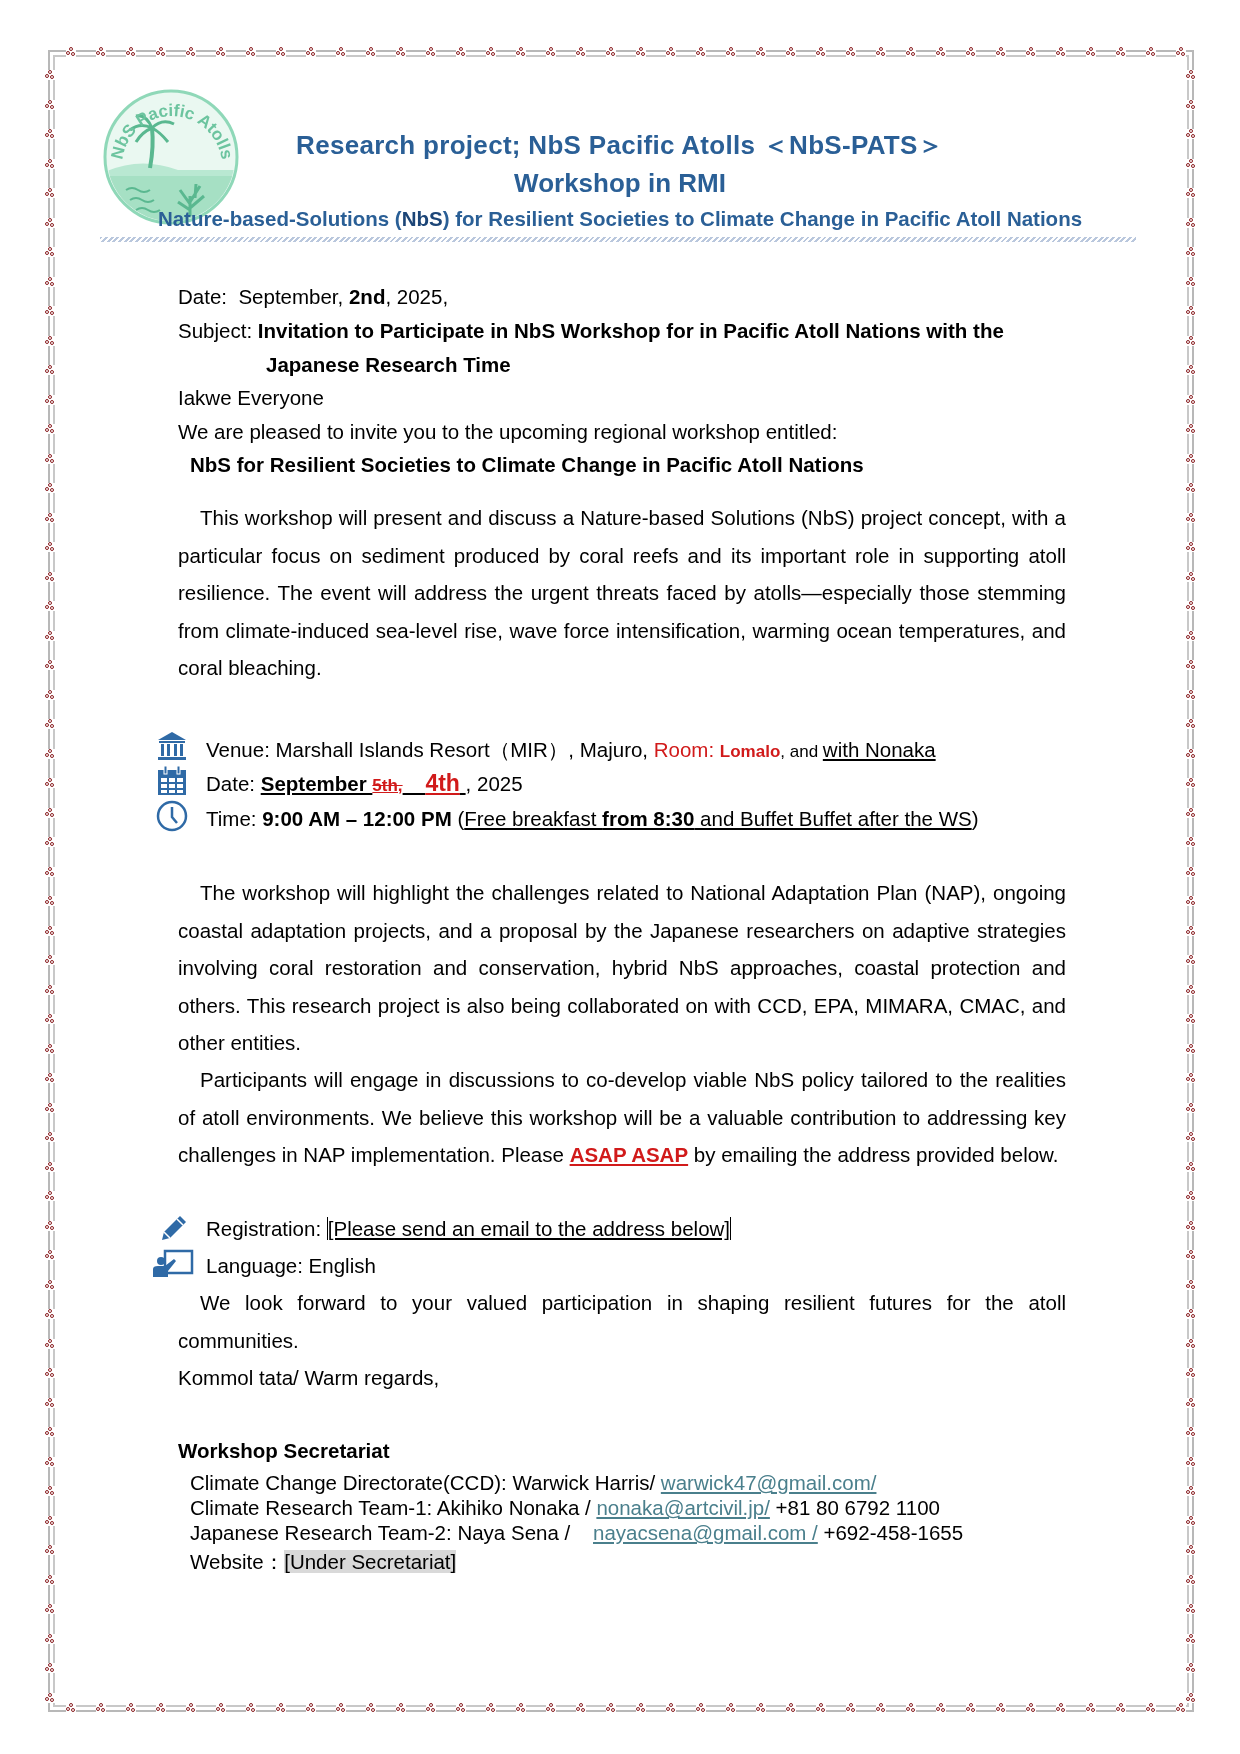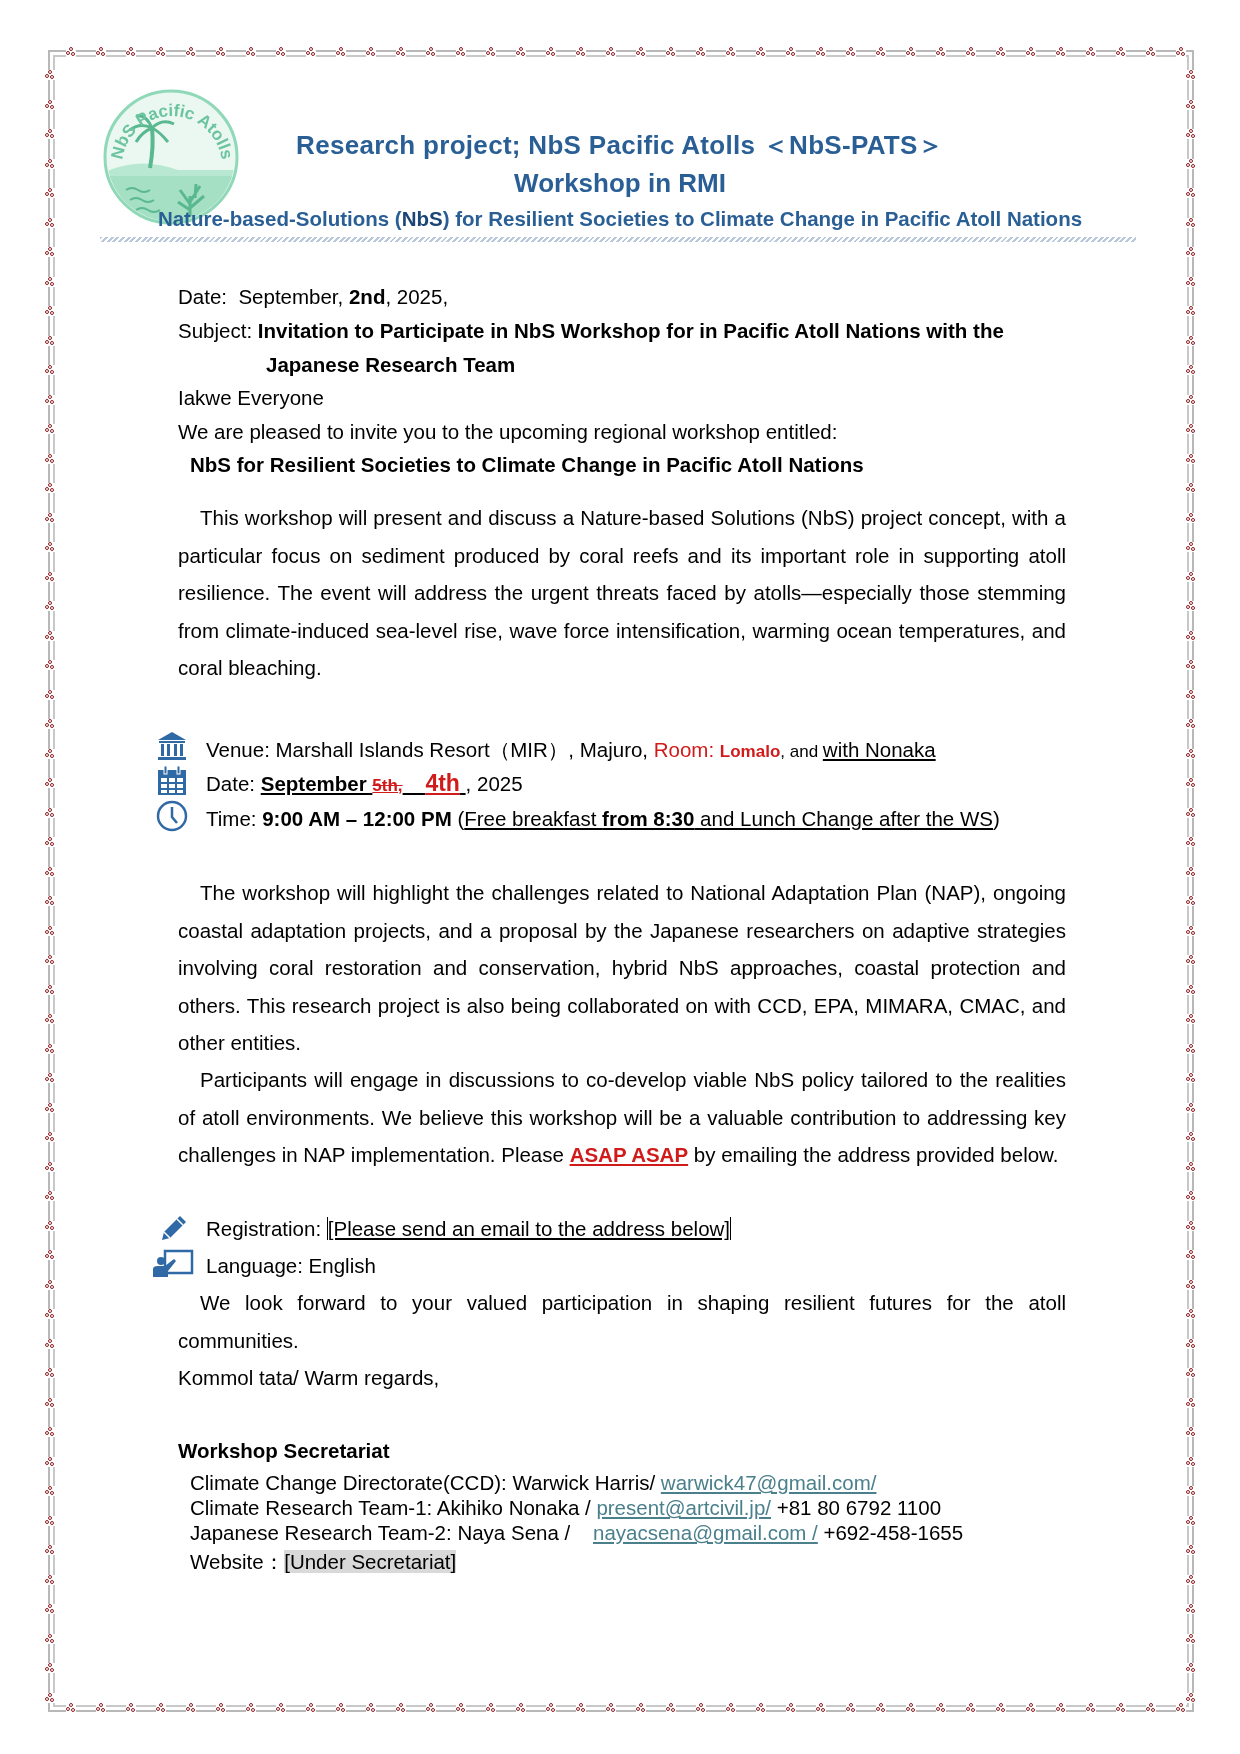--- a/index.html
+++ b/index.html
@@ -1005,21 +1005,21 @@
 <div class="title2">Workshop in RMI</div>
 <div class="title3"><span>Nature-based-Solutions (</span><b>NbS</b><span>) for Resilient Societies to Climate Change in Pacific Atoll Nations</span></div>
 <div class="hstripe"></div>
 
 <div class="txt" style="top:278px;">
   <span>Date:</span>&nbsp;&nbsp;<span>September, </span><b>2nd</b><span>, 2025,</span>
 </div>
 <div class="txt" style="top:312px;">
   <span>Subject: </span><b>Invitation to Participate in NbS Workshop for in Pacific Atoll Nations with the</b>
 </div>
-<div class="txt" style="top:346px; left:266px;"><b>Japanese Research Team</b></div>
+<div class="txt" style="top:346px; left:266px;"><b>Japanese Research Time</b></div>
 <div class="txt" style="top:379px;">Iakwe Everyone</div>
 <div class="txt" style="top:413px;">We are pleased to invite you to the upcoming regional workshop entitled:</div>
 <div class="txt" style="top:446px; left:190px;"><b>NbS for Resilient Societies to Climate Change in Pacific Atoll Nations</b></div>
 
 <div class="para indent" style="top:499px;">This workshop will present and discuss a Nature-based Solutions (NbS) project concept, with a particular focus on sediment produced by coral reefs and its important role in supporting atoll resilience. The event will address the urgent threats faced by atolls—especially those stemming from climate-induced sea-level rise, wave force intensification, warming ocean temperatures, and coral bleaching.</div>
 
 <svg class="icon" style="left:156px; top:730px;" viewBox="0 0 32 32">
   <path d="M16 2 L30 10 L2 10 Z" fill="#2f6aa6"></path>
   <rect x="3" y="11" width="26" height="2" fill="#2f6aa6"></rect>
   <rect x="5" y="14" width="3" height="12" fill="#2f6aa6"></rect>
@@ -1050,21 +1050,21 @@
 </svg>
 <div class="txt" style="top:765px; left:206px;">
   <span>Date: </span><b class="u">September </b><b class="u red strike" style="font-size:17px; text-decoration: line-through underline;">5th,</b><span class="u">&nbsp;&nbsp;&nbsp;&nbsp;</span><b class="u red" style="font-size:23px;">4th</b><span class="u">&nbsp;</span><span>, 2025</span>
 </div>
 
 <svg class="icon" style="left:156px; top:800px;" viewBox="0 0 32 32">
   <circle cx="16" cy="16" r="14" fill="none" stroke="#2f6aa6" stroke-width="2.5"></circle>
   <path d="M16 7 L16 17 L21 23" stroke="#2f6aa6" stroke-width="2.5" fill="none"></path>
 </svg>
 <div class="txt" style="top:800px; left:206px;">
-  <span>Time: </span><b>9:00 AM – 12:00 PM</b><span> (</span><span class="u">Free breakfast </span><b class="u">from 8:30</b><span class="u"> and Lunch Change after the WS</span><span>)</span>
+  <span>Time: </span><b>9:00 AM – 12:00 PM</b><span> (</span><span class="u">Free breakfast </span><b class="u">from 8:30</b><span class="u"> and Buffet Buffet after the WS</span><span>)</span>
 </div>
 
 <div class="para indent" style="top:874px;">The workshop will highlight the challenges related to National Adaptation Plan (NAP), ongoing coastal adaptation projects, and a proposal by the Japanese researchers on adaptive strategies involving coral restoration and conservation, hybrid NbS approaches, coastal protection and others. This research project is also being collaborated on with CCD, EPA, MIMARA, CMAC, and other entities.</div>
 
 <div class="para indent" style="top:1061px;">
   <span>Participants will engage in discussions to co-develop viable NbS policy tailored to the realities of atoll environments. We believe this workshop will be a valuable contribution to addressing key challenges in NAP implementation. Please </span><b class="red u">ASAP ASAP</b><span> by emailing the address provided below.</span>
 </div>
 
 <svg class="icon" style="left:158px; top:1212px;" viewBox="0 0 32 32">
   <path d="M4 28 L6 20 L22 4 L28 10 L12 26 Z" fill="#2f6aa6"></path>
@@ -1083,18 +1083,18 @@
 <div class="txt" style="top:1247px; left:206px;">Language: English</div>
 
 <div class="para indent" style="top:1284px;">We look forward to your valued participation in shaping resilient futures for the atoll communities.</div>
 <div class="txt" style="top:1359px;">Kommol tata/ Warm regards,</div>
 
 <div class="txt" style="top:1432px;"><b>Workshop Secretariat</b></div>
 <div class="contact" style="top:1470px;">
   <span>Climate Change Directorate(CCD): Warwick Harris/ </span><span class="link">warwick47@gmail.com/</span>
 </div>
 <div class="contact" style="top:1495px;">
-  <span>Climate Research Team-1: Akihiko Nonaka / </span><span class="link">present@artcivil.jp/</span><span> +81 80 6792 1100</span>
+  <span>Climate Research Team-1: Akihiko Nonaka / </span><span class="link">nonaka@artcivil.jp/</span><span> +81 80 6792 1100</span>
 </div>
 <div class="contact" style="top:1520px; white-space: pre;"><span>Japanese Research Team-2: Naya Sena /    </span><span class="link">nayacsena@gmail.com /</span><span> +692-458-1655</span></div>
 <div class="contact" style="top:1549px;">
   <span>Website：</span><span class="gray-hl">[Under Secretariat]</span>
 </div>
 
 </body></html>

